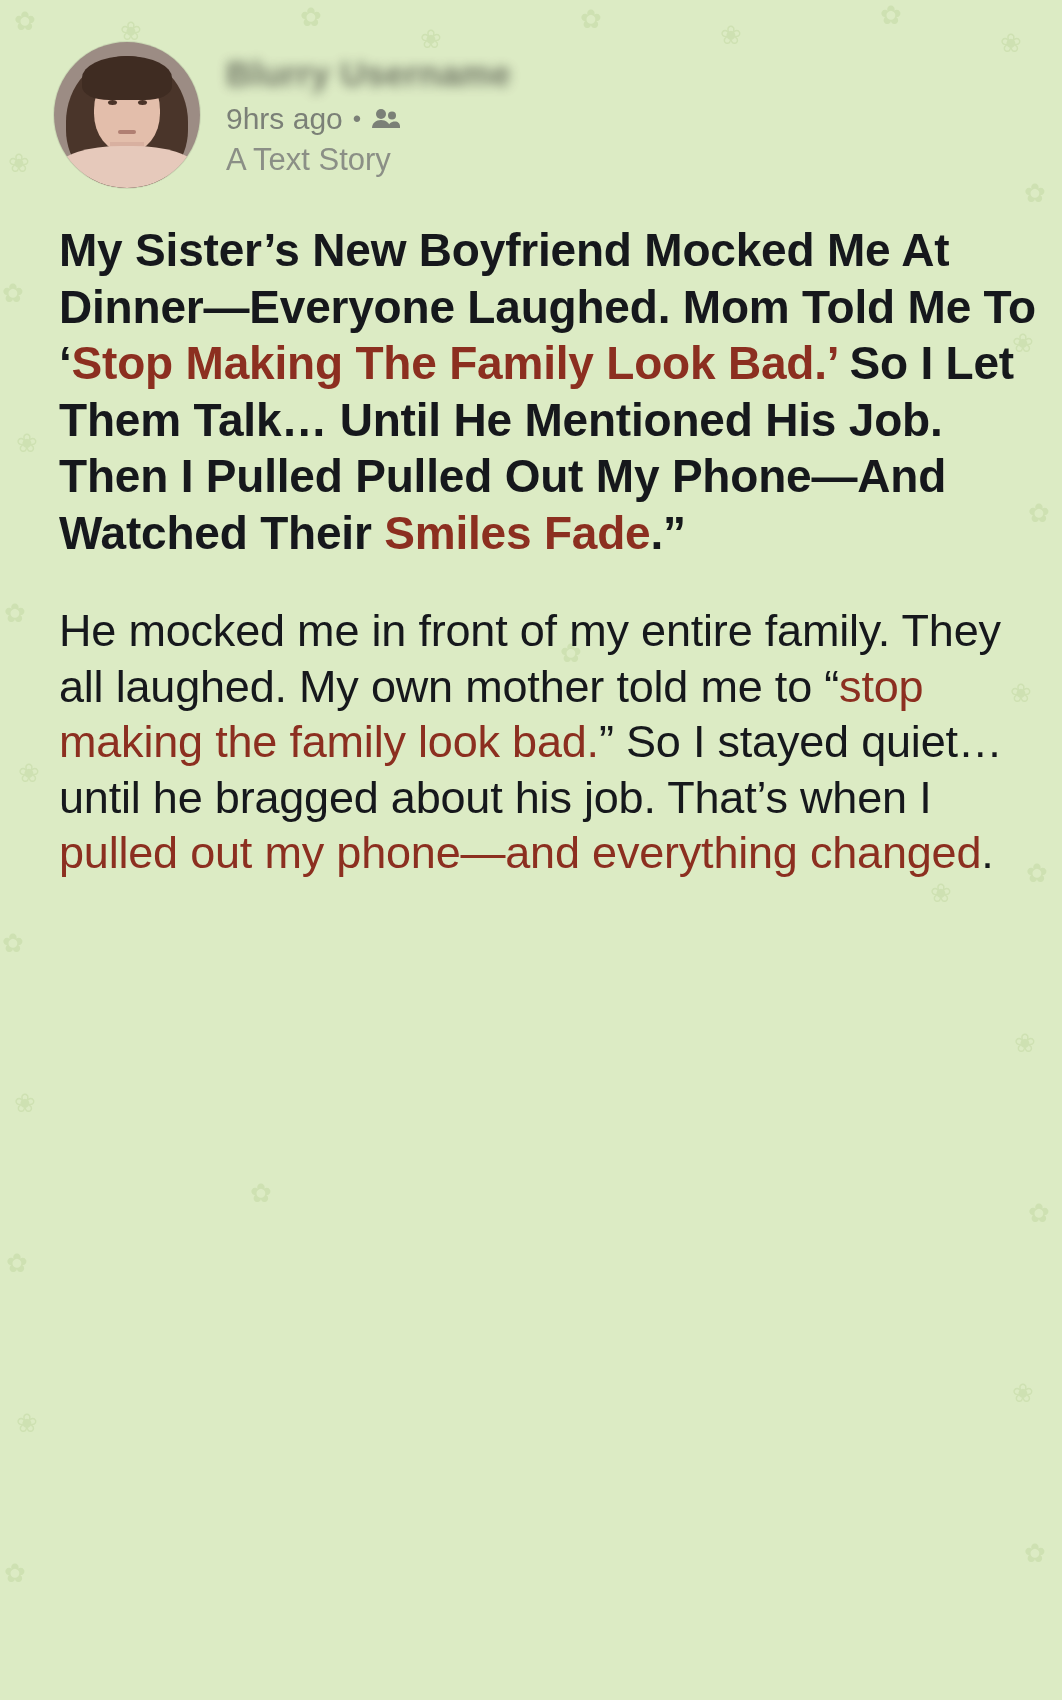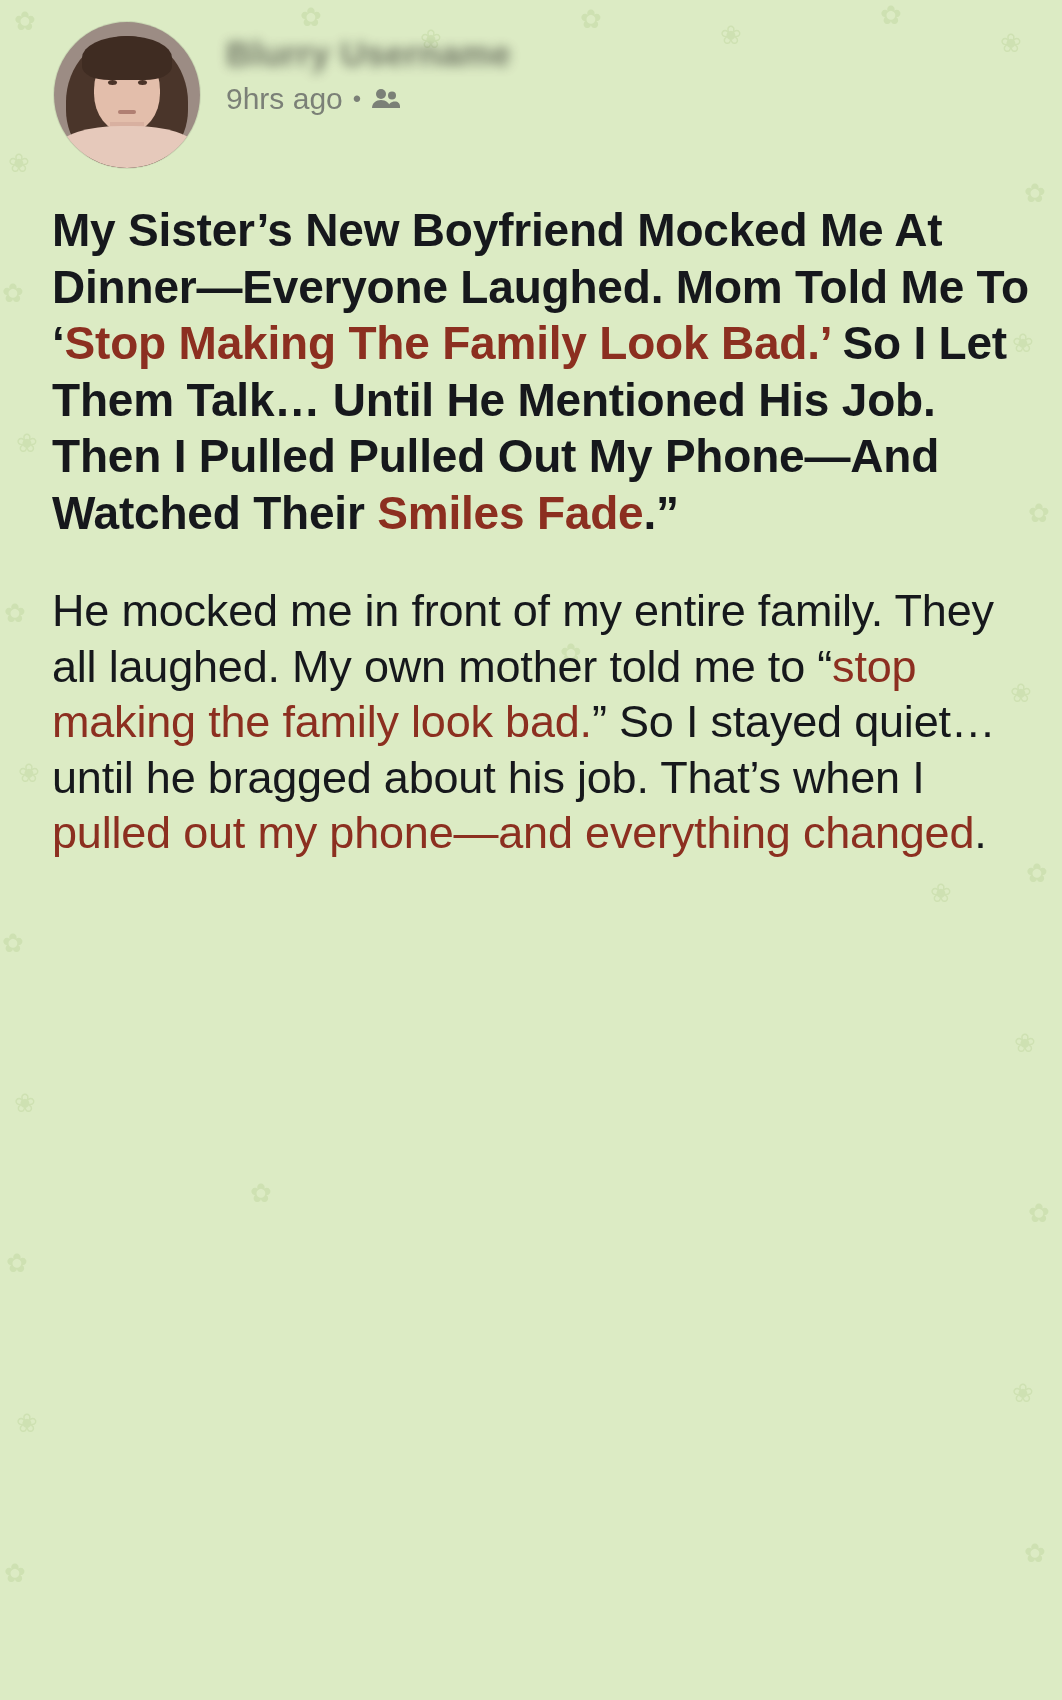--- a/index.html
+++ b/index.html
@@ -40,21 +40,21 @@
   .content {
     position: relative;
     z-index: 2;
     padding: 0 18px 0 52px;
   }
 
   
   .header {
     display: flex;
     align-items: flex-start;
-    padding-top: 22px;
+    padding-top: 42px;
     padding-left: 2px;
   }
   .avatar {
     width: 146px;
     height: 146px;
     border-radius: 50%;
     flex: 0 0 auto;
     overflow: hidden;
     position: relative;
     background: #9c8c84;
@@ -153,21 +153,21 @@
 
   
   .body-text {
     margin-top: 34px;
     font-size: 45px;
     line-height: 1.23;
     color: #16181c;
     font-weight: 700;
     letter-spacing: -0.2px;
   }
-  .para { margin: 0 0 42px 0; }
+  .para { margin: 0 0 42px 7px; }
   .para:last-child { margin-bottom: 0; }
   .hl { color: #8c2f20; }
   .title-para { font-size: 46px; }
   .body-para { font-weight: 400; }
 </style>
 </head>
 <body>
 
 <div class="post">
 
@@ -226,20 +226,21 @@
           <span class="dot-sep">•</span>
           <span class="audience-icon">
             <svg width="30" height="24" viewBox="0 0 30 24" aria-hidden="true">
               <circle cx="10" cy="7" r="5" fill="#7b8077"></circle>
               <circle cx="21" cy="8.5" r="4" fill="#7b8077"></circle>
               <path d="M1 21c0-5 4-8 9-8s9 3 9 8z" fill="#7b8077"></path>
               <path d="M17 21c0-4 3-6.5 7-6.5 3 0 5 2 5 5V21z" fill="#7b8077"></path>
             </svg>
           </span>
         </div>
+        <div class="subtitle">A Text Story</div>
       </div>
 
     </div>
 
     <div class="body-text">
       <p class="para title-para"><span>My Sister’s New Boyfriend Mocked Me At Dinner—Everyone Laughed. Mom Told Me To ‘</span><span class="hl">Stop Making The Family Look Bad.’</span><span> So I Let Them Talk… Until He Mentioned His Job. Then I Pulled Pulled Out My Phone—And Watched Their </span><span class="hl">Smiles Fade</span><span>.”</span></p>
       <p class="para body-para"><span>He mocked me in front of my entire family. They all laughed. My own mother told me to “</span><span class="hl">stop making the family look bad.</span><span>” So I stayed quiet… until he bragged about his job. That’s when I </span><span class="hl">pulled out my phone—and everything changed</span><span>.</span></p>
     </div>
 
   </div>

